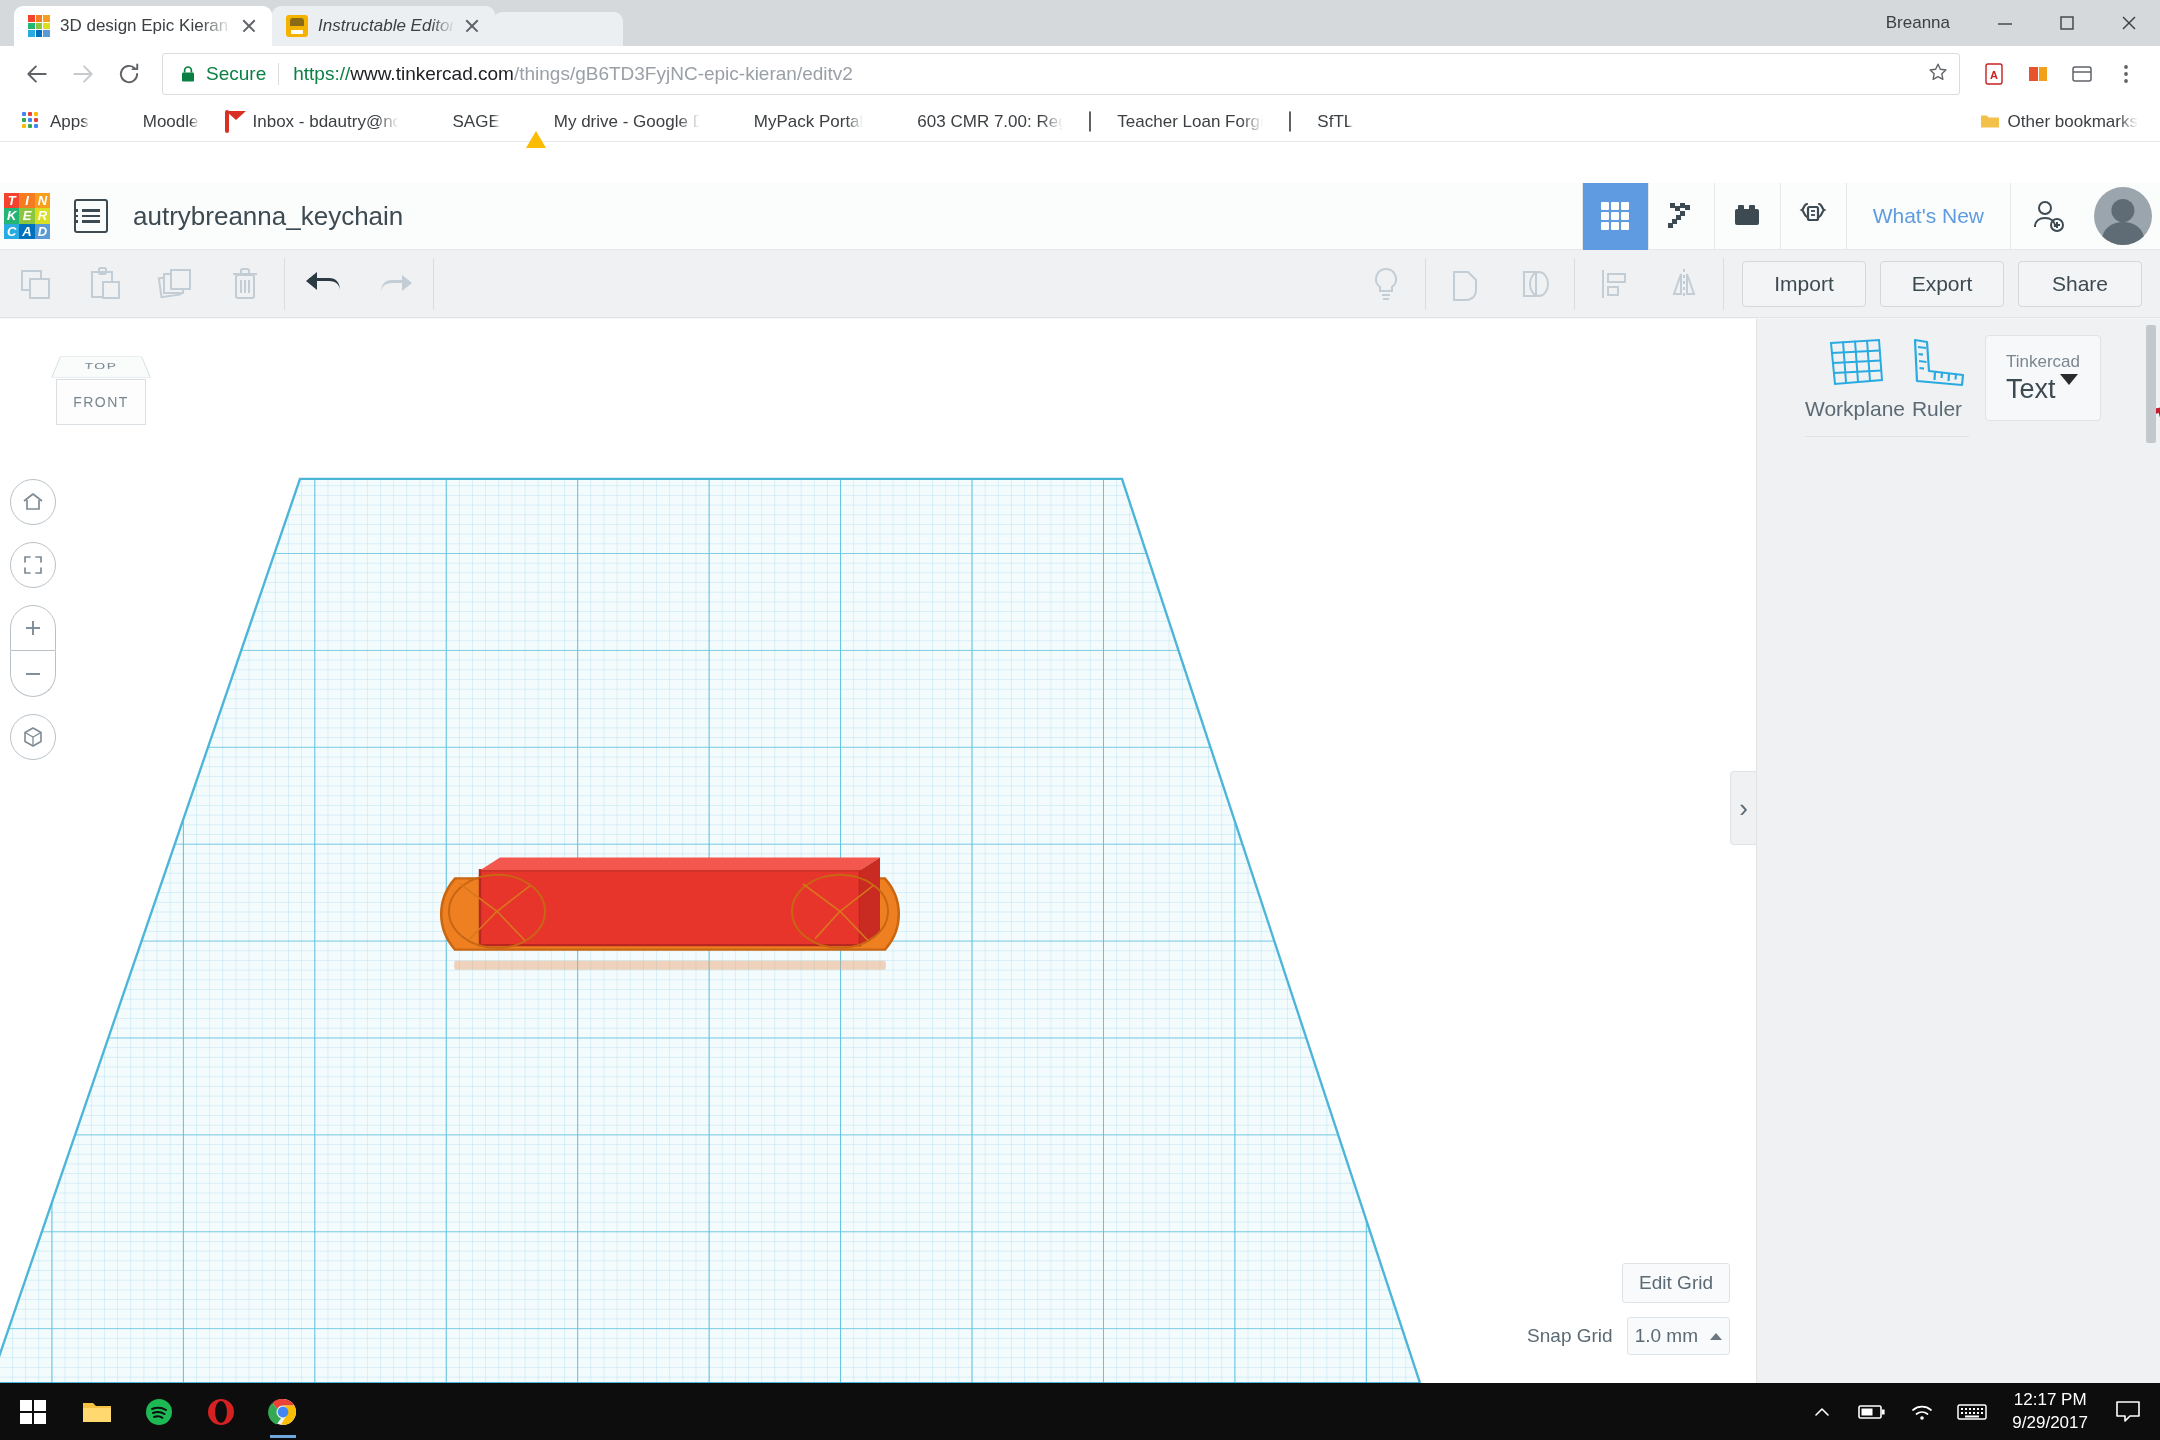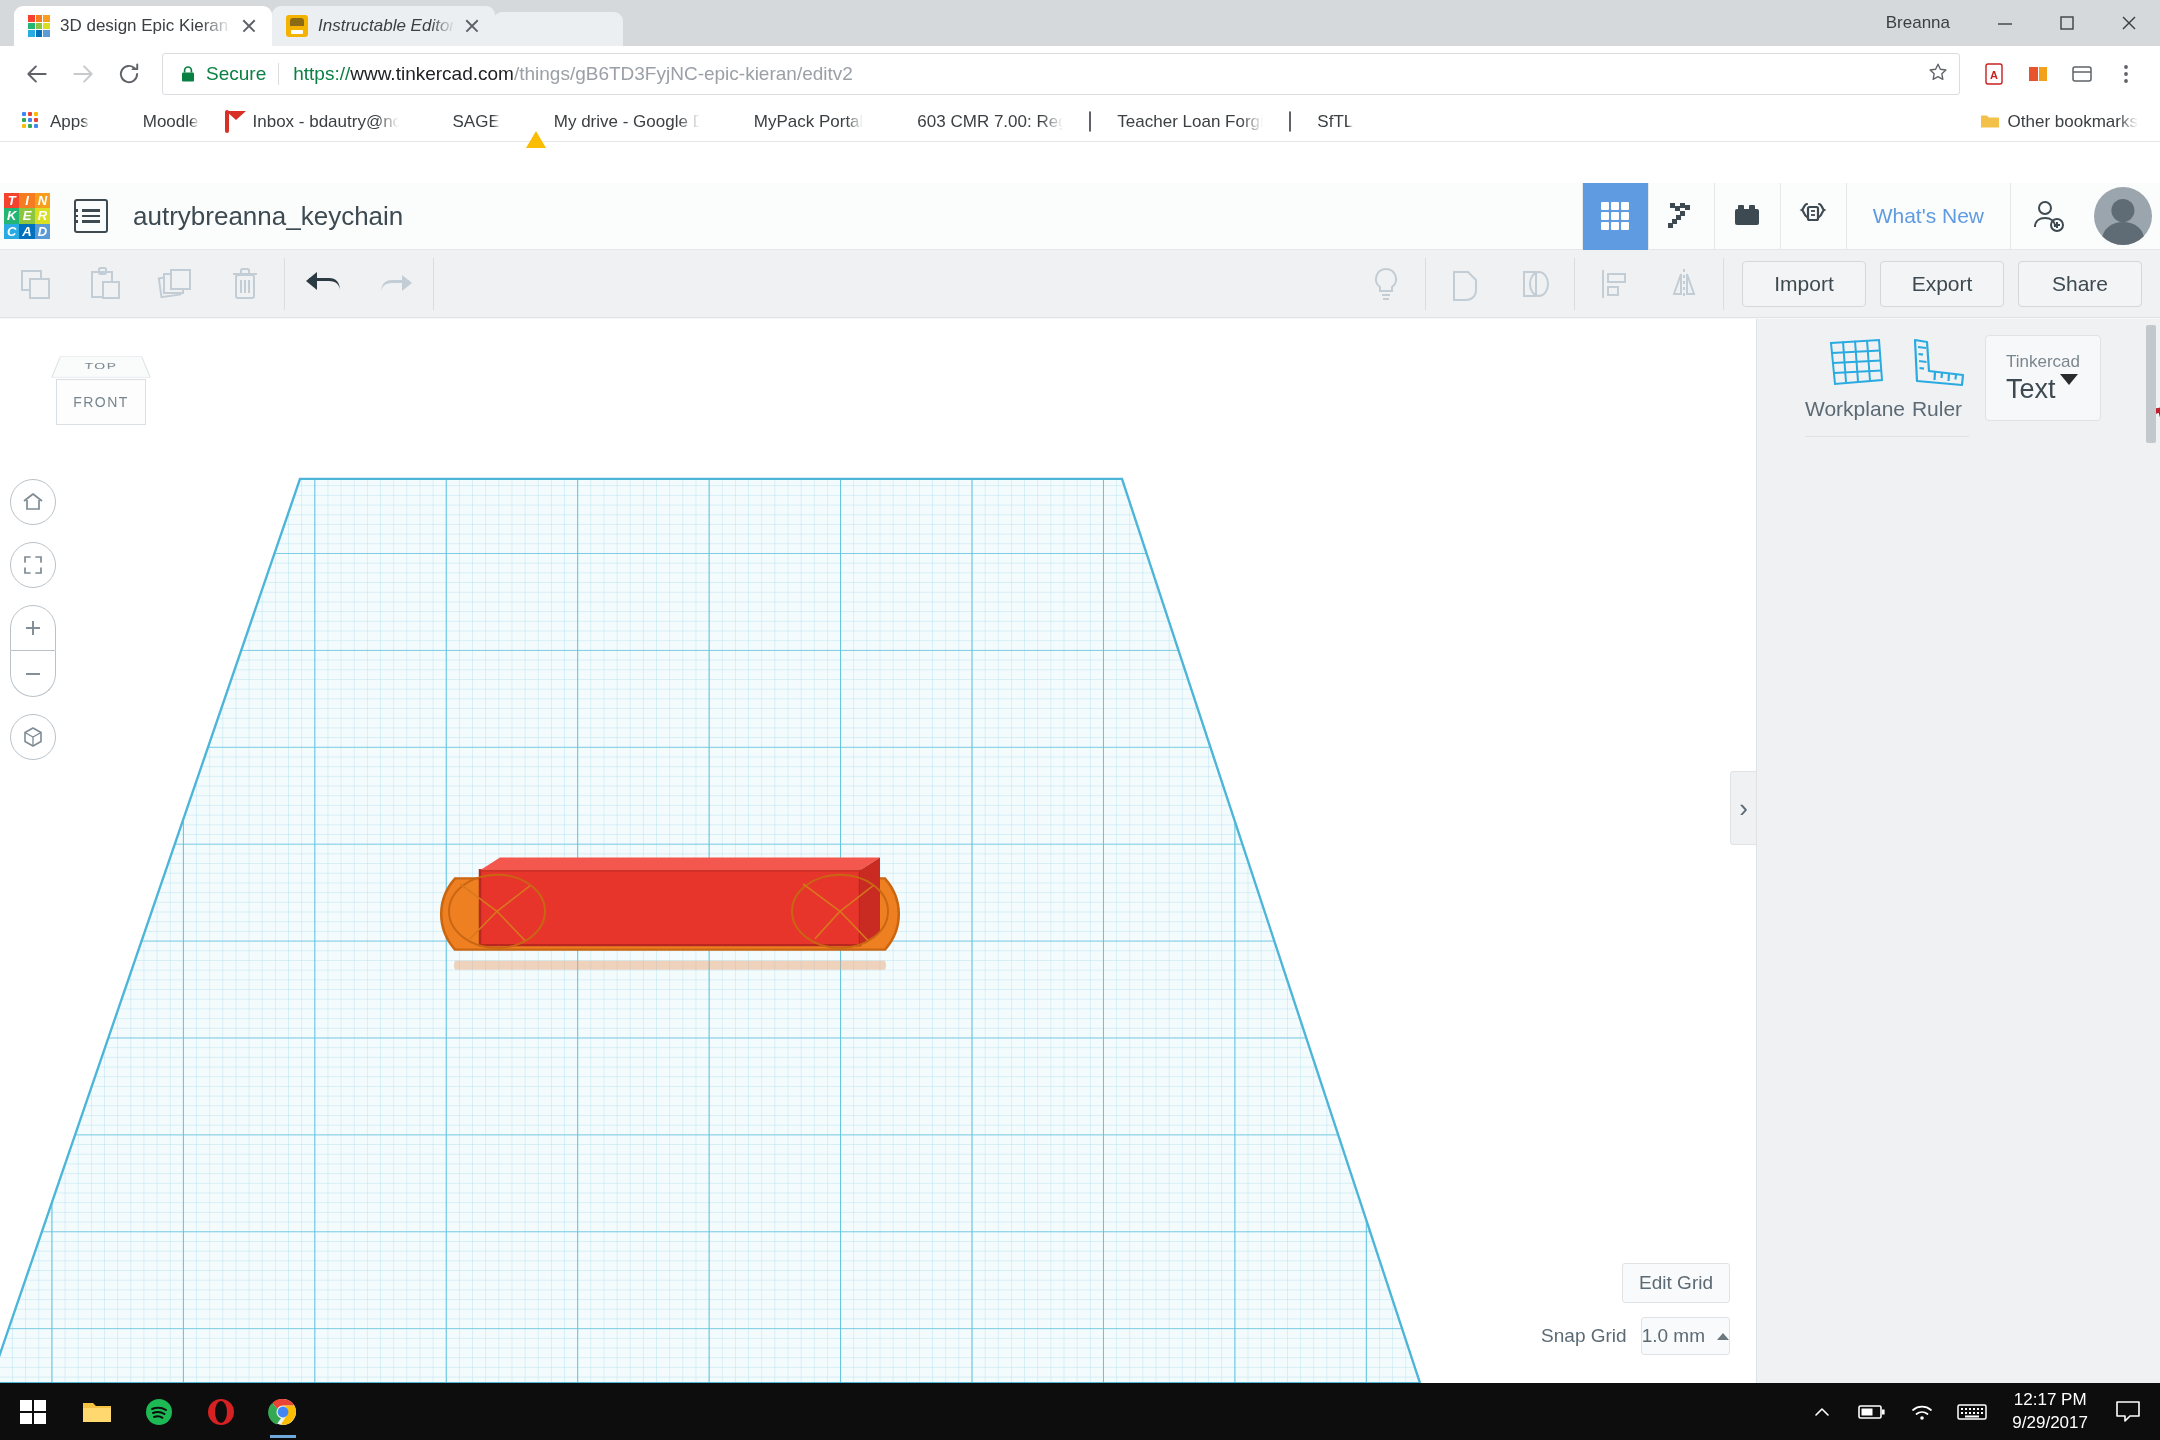--- a/index.html
+++ b/index.html
@@ -191,21 +191,21 @@
   
   .gridctl { position:absolute; right:26px; bottom:80px; }
   .editgrid {
     border:1px solid #dfe3e6; background:rgba(248,250,251,.92); border-radius:3px;
     padding:8px 16px; font-size:19px; color:#5b6a74; display:inline-block;
   }
   .snaprow { position:absolute; right:26px; bottom:28px; display:flex; align-items:center; }
   .snaplbl { font-size:19px; color:#5b6a74; margin-right:14px; }
   .snapval {
     border:1px solid #dfe3e6; background:rgba(248,250,251,.92); border-radius:3px;
-    padding:7px 0; font-size:19px; color:#5b6a74; display:flex;align-items:center;gap:12px;
+    padding:7px 7px; font-size:19px; color:#5b6a74; display:flex;align-items:center;gap:12px;
   }
   .caret-up { width:0;height:0;border-left:6px solid transparent;border-right:6px solid transparent;
               border-bottom:7px solid #6b7880;}
 
   
   .collapse {
     position:absolute; right:404px; top:49%; width:26px; height:74px;
     background:#f0f1f2; border:1px solid #dfe3e6; border-right:none;
     border-radius:4px 0 0 4px; display:flex;align-items:center;justify-content:center;
     color:#5b6a74; font-size:26px; z-index:5;

